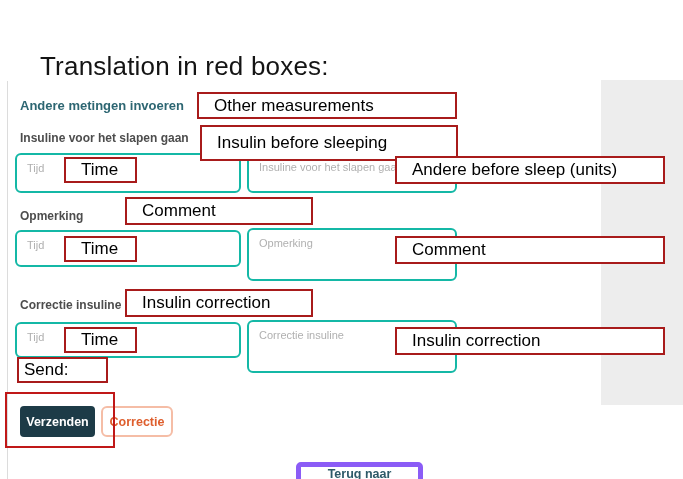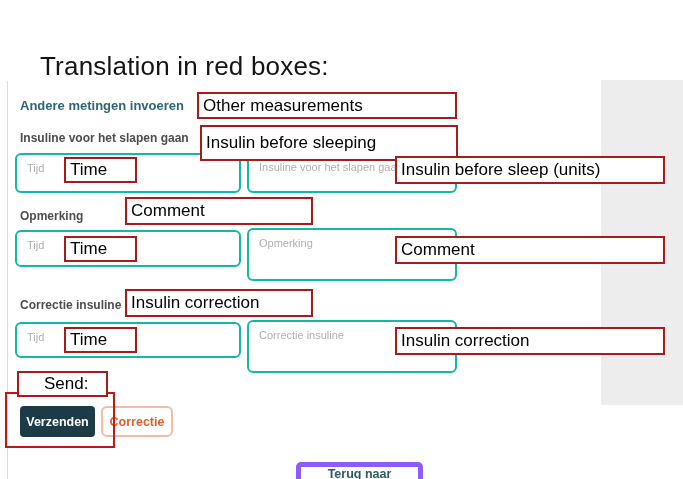--- a/index.html
+++ b/index.html
@@ -43,21 +43,21 @@
     font-size: 12px;
     font-weight: 700;
     color: #4d4d4d;
   }
 
   .redbox {
     border: 2px solid #a81b1b;
     background: #ffffff;
     display: flex;
     align-items: center;
-    padding-left: 4px;
+    padding-left: 15px;
     font-size: 17px;
     color: #000;
     white-space: nowrap;
     z-index: 5;
   }
 
   textarea.field {
     border: 2px solid #14b8a6;
     border-radius: 6px;
     background: #fff;
@@ -72,23 +72,23 @@
   textarea.field::placeholder { color: #b0b0b0; }
 
   .send-outer {
     left: 5px; top: 347px;
     width: 110px; height: 56px;
     border: 2px solid #c01818;
     background: transparent;
     z-index: 4;
   }
   .send-label-box {
-    left: 17px; top: 326px;
+    left: 17px; top: 312px;
     width: 91px; height: 26px;
-    padding-left: 25px;
+    padding-left: 5px;
     font-size: 17px;
     z-index: 6;
   }
 
   button { font-family: "Liberation Sans", sans-serif; cursor: pointer; }
   .btn-submit {
     left: 20px; top: 361px;
     width: 75px; height: 31px;
     background: #1d3b47;
     color: #fff;
@@ -133,21 +133,21 @@
   <div class="abs teal-link">Andere metingen invoeren</div>
   <div class="abs redbox" style="left:197px; top:47px; width:260px; height:27px;">Other measurements</div>
 
   <div class="abs field-label" style="left:20px; top:86px;">Insuline voor het slapen gaan</div>
   <div class="abs redbox" style="left:200px; top:80px; width:258px; height:36px;">Insulin before sleeping</div>
 
   <textarea class="abs field" style="left: 15px; top: 108px; width: 226px; height: 40px;" placeholder="Tijd"></textarea>
   <div class="abs redbox" style="left:64px; top:112px; width:73px; height:26px;">Time</div>
 
   <textarea class="abs field" style="left: 247px; top: 107px; width: 210px; height: 41px;" placeholder="Insuline voor het slapen gaan (eh)"></textarea>
-  <div class="abs redbox" style="left:395px; top:111px; width:270px; height:28px;">Insulin before sleep (units)</div>
+  <div class="abs redbox" style="left:395px; top:111px; width:270px; height:28px;">Andere before sleep (units)</div>
 
   <div class="abs field-label" style="left:20px; top:164px;">Opmerking</div>
   <div class="abs redbox" style="left:125px; top:152px; width:188px; height:28px;">Comment</div>
 
   <textarea class="abs field" style="left: 15px; top: 185px; width: 226px; height: 37px;" placeholder="Tijd"></textarea>
   <div class="abs redbox" style="left:64px; top:191px; width:73px; height:26px;">Time</div>
 
   <textarea class="abs field" style="left: 247px; top: 183px; width: 210px; height: 53px;" placeholder="Opmerking"></textarea>
   <div class="abs redbox" style="left:395px; top:191px; width:270px; height:28px;">Comment</div>
 

